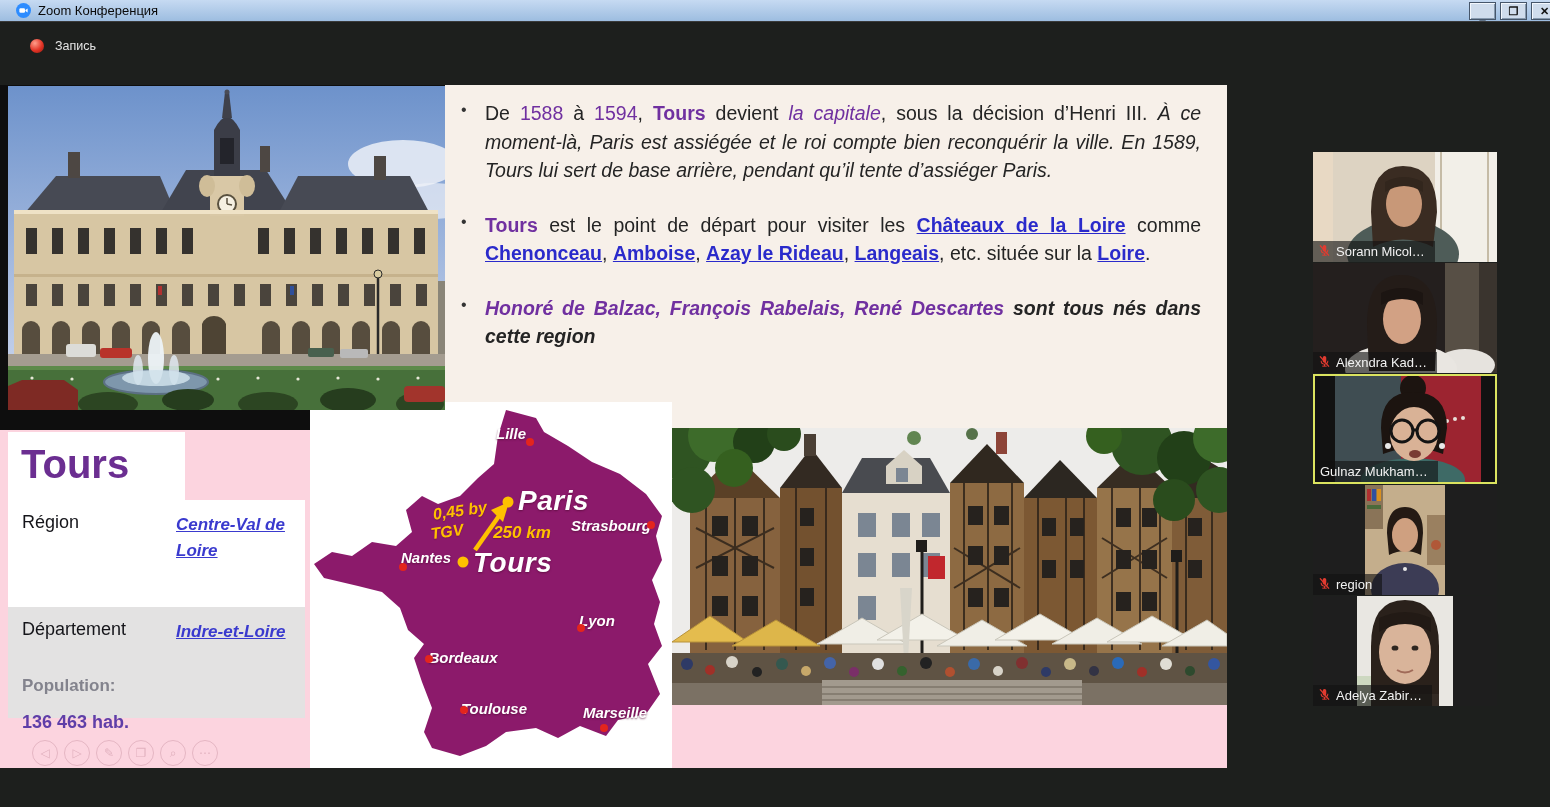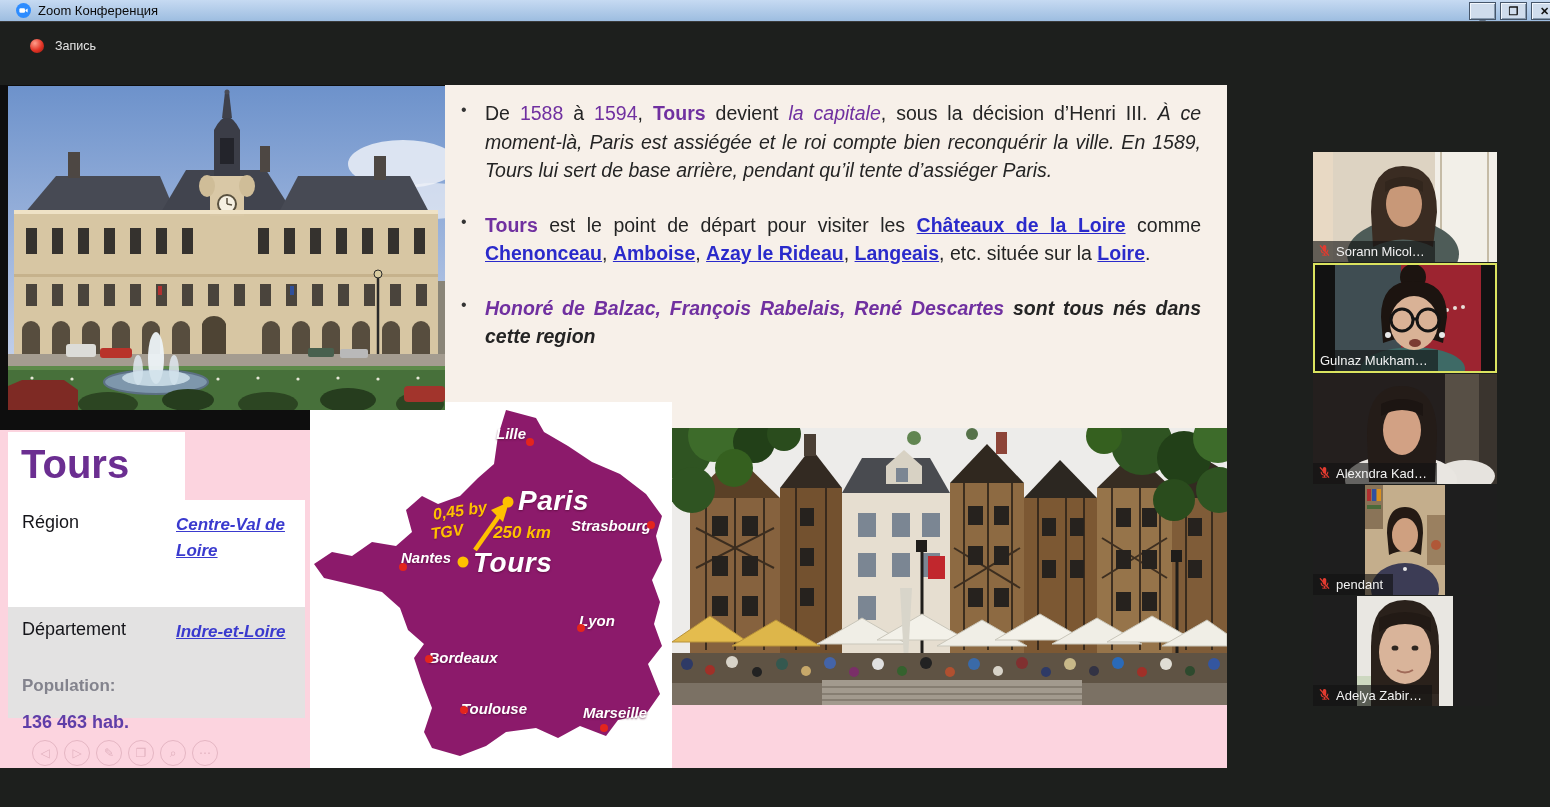--- a/index.html
+++ b/index.html
@@ -494,20 +494,43 @@
           <path d="M7 1.2c-1.1 0-1.9.8-1.9 1.9v3.2c0 1.1.8 1.9 1.9 1.9s1.9-.8 1.9-1.9V3.1C8.9 2 8.1 1.2 7 1.2z" fill="#e23b30"></path>
           <path d="M3.4 6.3c0 2 1.6 3.6 3.6 3.6s3.6-1.6 3.6-3.6" stroke="#e23b30" fill="none" stroke-width="1.1"></path>
           <line x1="7" y1="9.9" x2="7" y2="12" stroke="#e23b30" stroke-width="1.1"></line>
           <line x1="4.6" y1="12" x2="9.4" y2="12" stroke="#e23b30" stroke-width="1.1"></line>
           <line x1="2.2" y1="1.5" x2="11.8" y2="12.5" stroke="#e23b30" stroke-width="1.5"></line>
         </svg>
       <span class="nm">Sorann Micol…</span>
     </div>
   </div>
 
+  <div class="tile">
+    <svg class="vid" width="184" height="110" viewBox="0 0 184 110">
+      <rect width="184" height="110" fill="#241f1e"></rect>
+      <rect x="132" width="34" height="110" fill="#574f45"></rect>
+      <rect x="166" width="18" height="110" fill="#3a342e"></rect>
+      <ellipse cx="152" cy="102" rx="30" ry="16" fill="#e6e3de"></ellipse>
+      <ellipse cx="88" cy="106" rx="56" ry="26" fill="#e9e6e1"></ellipse>
+      <path d="M54,62 Q54,12 88,12 Q124,12 124,62 L122,108 L56,108 Z" fill="#241c18"></path>
+      <ellipse cx="89" cy="56" rx="19" ry="25" fill="#d2a184"></ellipse>
+      <path d="M68,42 Q89,30 110,42 L110,30 Q89,20 68,30 Z" fill="#1c1512"></path>
+    </svg>
+    <div class="name-tag">
+      <svg width="13" height="13" viewBox="0 0 14 14">
+          <path d="M7 1.2c-1.1 0-1.9.8-1.9 1.9v3.2c0 1.1.8 1.9 1.9 1.9s1.9-.8 1.9-1.9V3.1C8.9 2 8.1 1.2 7 1.2z" fill="#e23b30"></path>
+          <path d="M3.4 6.3c0 2 1.6 3.6 3.6 3.6s3.6-1.6 3.6-3.6" stroke="#e23b30" fill="none" stroke-width="1.1"></path>
+          <line x1="7" y1="9.9" x2="7" y2="12" stroke="#e23b30" stroke-width="1.1"></line>
+          <line x1="4.6" y1="12" x2="9.4" y2="12" stroke="#e23b30" stroke-width="1.1"></line>
+          <line x1="2.2" y1="1.5" x2="11.8" y2="12.5" stroke="#e23b30" stroke-width="1.5"></line>
+        </svg>
+      <span class="nm">Alexndra Kad…</span>
+    </div>
+  </div>
+
   <div class="tile active">
     <svg class="vid" width="180" height="106" viewBox="0 0 180 106">
       <rect width="180" height="106" fill="#121212"></rect>
       <rect x="86" width="80" height="106" fill="#9c2430"></rect>
       <rect x="20" width="66" height="106" fill="#3f4d52"></rect>
       <g fill="#e8e0d8">
           <circle cx="116" cy="50" r="2"></circle>
           <circle cx="124" cy="47" r="2"></circle>
           <circle cx="132" cy="45" r="2"></circle>
           <circle cx="140" cy="43" r="2"></circle>
@@ -523,43 +546,20 @@
       <ellipse cx="100" cy="78" rx="6" ry="4" fill="#7a3b33"></ellipse>
       <circle cx="73" cy="70" r="3" fill="#e8e8e8"></circle>
         <circle cx="127" cy="70" r="3" fill="#e8e8e8"></circle>
     </svg>
     <div class="name-tag">
       <span class="nm">Gulnaz Mukham…</span>
     </div>
   </div>
 
   <div class="tile">
-    <svg class="vid" width="184" height="110" viewBox="0 0 184 110">
-      <rect width="184" height="110" fill="#241f1e"></rect>
-      <rect x="132" width="34" height="110" fill="#574f45"></rect>
-      <rect x="166" width="18" height="110" fill="#3a342e"></rect>
-      <ellipse cx="152" cy="102" rx="30" ry="16" fill="#e6e3de"></ellipse>
-      <ellipse cx="88" cy="106" rx="56" ry="26" fill="#e9e6e1"></ellipse>
-      <path d="M54,62 Q54,12 88,12 Q124,12 124,62 L122,108 L56,108 Z" fill="#241c18"></path>
-      <ellipse cx="89" cy="56" rx="19" ry="25" fill="#d2a184"></ellipse>
-      <path d="M68,42 Q89,30 110,42 L110,30 Q89,20 68,30 Z" fill="#1c1512"></path>
-    </svg>
-    <div class="name-tag">
-      <svg width="13" height="13" viewBox="0 0 14 14">
-          <path d="M7 1.2c-1.1 0-1.9.8-1.9 1.9v3.2c0 1.1.8 1.9 1.9 1.9s1.9-.8 1.9-1.9V3.1C8.9 2 8.1 1.2 7 1.2z" fill="#e23b30"></path>
-          <path d="M3.4 6.3c0 2 1.6 3.6 3.6 3.6s3.6-1.6 3.6-3.6" stroke="#e23b30" fill="none" stroke-width="1.1"></path>
-          <line x1="7" y1="9.9" x2="7" y2="12" stroke="#e23b30" stroke-width="1.1"></line>
-          <line x1="4.6" y1="12" x2="9.4" y2="12" stroke="#e23b30" stroke-width="1.1"></line>
-          <line x1="2.2" y1="1.5" x2="11.8" y2="12.5" stroke="#e23b30" stroke-width="1.5"></line>
-        </svg>
-      <span class="nm">Alexndra Kad…</span>
-    </div>
-  </div>
-
-  <div class="tile">
     <svg class="vid portrait" width="80" height="110" viewBox="0 0 80 110">
       <rect width="80" height="110" fill="#c4ae8c"></rect>
       <rect x="0" width="18" height="44" fill="#8a7458"></rect>
       <g>
           <rect x="2" y="4" width="4" height="12" fill="#b03030"></rect>
           <rect x="7" y="4" width="4" height="12" fill="#3050a0"></rect>
           <rect x="12" y="4" width="4" height="12" fill="#d89020"></rect>
           <rect x="2" y="20" width="14" height="4" fill="#4a6a3a"></rect>
         </g>
       <rect x="62" y="30" width="18" height="50" fill="#9a8060"></rect>
@@ -570,21 +570,21 @@
       <circle cx="40" cy="84" r="2" fill="#e8e8e8"></circle>
     </svg>
     <div class="name-tag">
       <svg width="13" height="13" viewBox="0 0 14 14">
           <path d="M7 1.2c-1.1 0-1.9.8-1.9 1.9v3.2c0 1.1.8 1.9 1.9 1.9s1.9-.8 1.9-1.9V3.1C8.9 2 8.1 1.2 7 1.2z" fill="#e23b30"></path>
           <path d="M3.4 6.3c0 2 1.6 3.6 3.6 3.6s3.6-1.6 3.6-3.6" stroke="#e23b30" fill="none" stroke-width="1.1"></path>
           <line x1="7" y1="9.9" x2="7" y2="12" stroke="#e23b30" stroke-width="1.1"></line>
           <line x1="4.6" y1="12" x2="9.4" y2="12" stroke="#e23b30" stroke-width="1.1"></line>
           <line x1="2.2" y1="1.5" x2="11.8" y2="12.5" stroke="#e23b30" stroke-width="1.5"></line>
         </svg>
-      <span class="nm">pendant</span>
+      <span class="nm">region</span>
     </div>
   </div>
 
   <div class="tile">
     <svg class="vid portrait" width="96" height="110" viewBox="0 0 96 110">
       <rect width="96" height="110" fill="#e9e7e2"></rect>
       <rect x="0" y="80" width="20" height="30" fill="#cdd8c0"></rect>
       <path d="M14,50 Q14,4 48,4 Q82,4 82,50 L82,110 L14,110 Z" fill="#2a211b"></path>
       <ellipse cx="48" cy="56" rx="26" ry="32" fill="#d9b49a"></ellipse>
       <path d="M22,36 Q48,20 74,36 L74,22 Q48,10 22,22 Z" fill="#221a15"></path>

